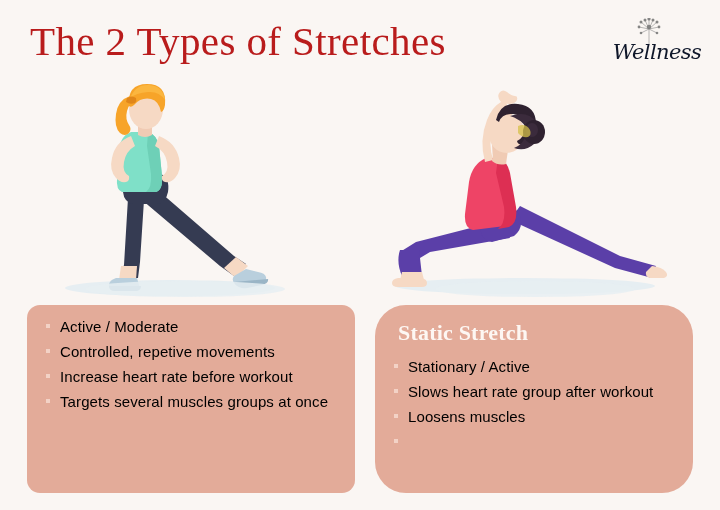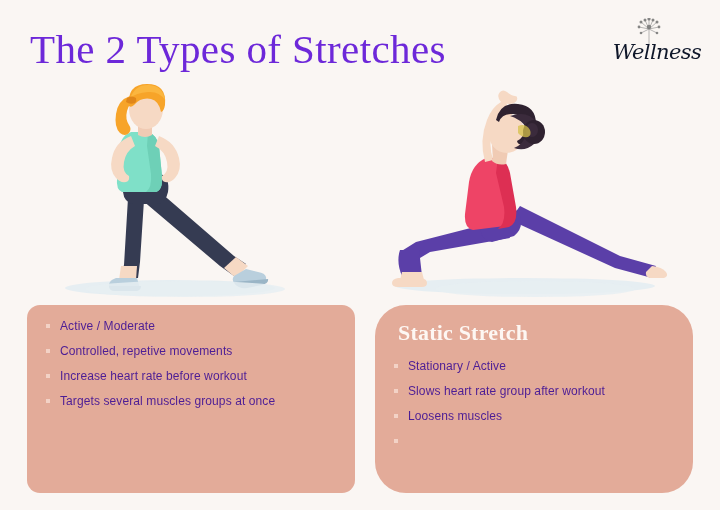--- a/index.html
+++ b/index.html
@@ -14,26 +14,26 @@
     height: 510px;
     background: #faf6f3;
     overflow: hidden;
     font-family: "Liberation Sans", sans-serif;
   }
 
   
   #page-title {
     position: absolute;
     left: 30px;
-    top: 24px;
+    top: 16px;
     font-family: "Liberation Serif", serif;
     font-size: 41px;
     line-height: 50px;
     letter-spacing: 0.4px;
-    color: #6d28d9;
+    color: #b91c1c;
     white-space: nowrap;
   }
 
   #brand-logo {
     position: absolute;
     right: 26px;
     top: 18px;
     width: 106px;
     height: 54px;
   }
@@ -113,23 +113,23 @@
   .panel-list {
     list-style: none;
     margin: 0;
     padding: 0;
   }
   .panel-list li {
     position: relative;
     padding-left: 15px;
     margin-bottom: 10px;
     font-family: "Liberation Sans", sans-serif;
-    font-size: 12px;
+    font-size: 15px;
     line-height: 15px;
-    color: #4c1d95;
+    color: #000000;
     letter-spacing: 0.1px;
   }
   .panel-list li:last-child { margin-bottom: 0; }
   .panel-list li .bullet-marker {
     position: absolute;
     left: 1px;
     top: 5px;
     width: 4px;
     height: 4px;
     background: #f3d2c6;

